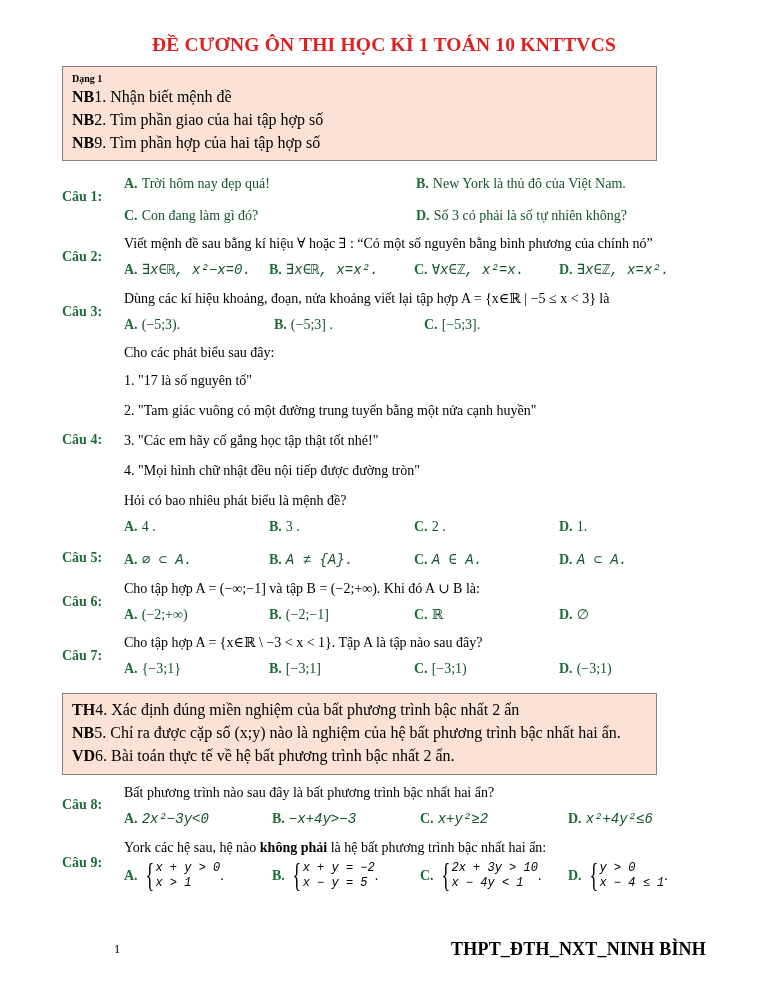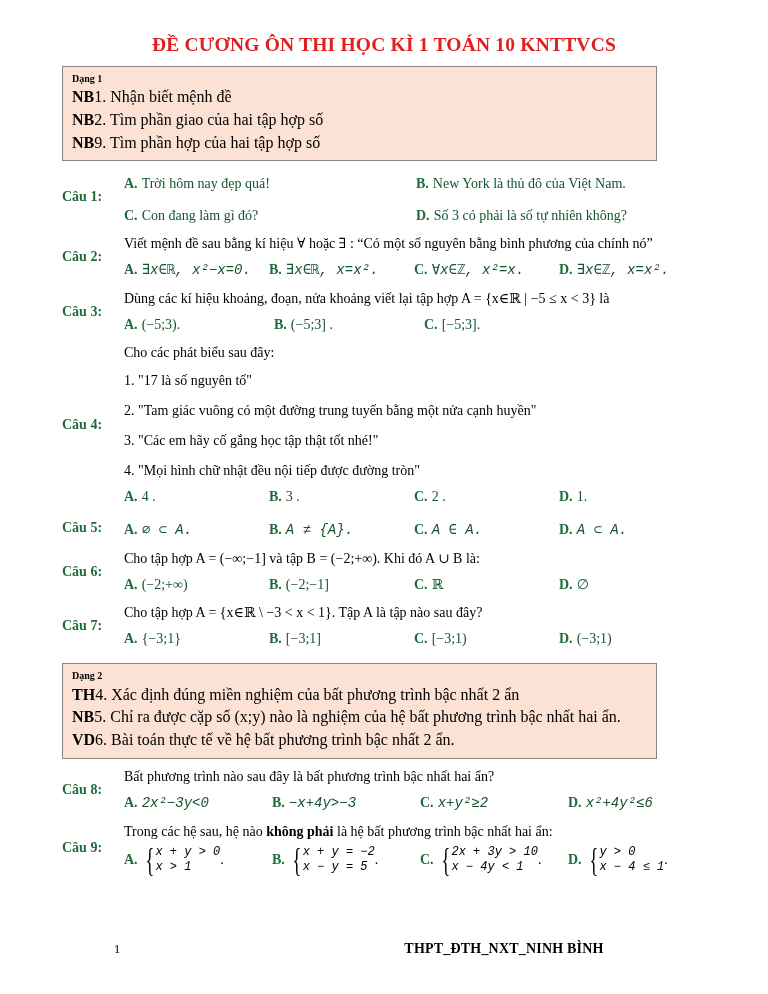--- a/index.html
+++ b/index.html
@@ -154,22 +154,22 @@
     display: flex;
     align-items: center;
   }
   .footer .pg {
     font-size: 12.5px;
     width: 110px;
     text-align: center;
   }
   .footer .sch {
     flex: 1 1 auto;
-    text-align: center;
-    font-size: 14px;
+    text-align: right;
+    font-size: 18px;
     font-family: "Liberation Serif", serif;
     font-weight: bold;
     letter-spacing: 0.2px;
     padding-left: 130px;
   }
 </style>
 </head>
 <body>
 
 <div class="page">
@@ -262,20 +262,21 @@
   </div>
 
   <div class="q">
     <div class="q-label">Câu 4:</div>
     <div class="q-body">
       <div class="q-stem">Cho các phát biểu sau đây:</div>
       <div class="q-sub first">1. "17 là số nguyên tố"</div>
       <div class="q-sub">2. "Tam giác vuông có một đường trung tuyến bằng một nửa cạnh huyền"</div>
       <div class="q-sub">3. "Các em hãy cố gắng học tập thật tốt nhé!"</div>
       <div class="q-sub">4. "Mọi hình chữ nhật đều nội tiếp được đường tròn"</div>
+      <div class="q-sub">Hỏi có bao nhiêu phát biểu là mệnh đề?</div>
       <div class="opts cols4">
         <div class="opt">
           <span class="L">A.</span>
           <span class="V">4 .</span>
         </div>
         <div class="opt">
           <span class="L">B.</span>
           <span class="V">3 .</span>
         </div>
         <div class="opt">
@@ -358,21 +359,20 @@
         </div>
         <div class="opt">
           <span class="L">D.</span>
           <span class="V">(−3;1)</span>
         </div>
       </div>
     </div>
   </div>
 
   <div class="dang-box" style="margin-top:14px;">
-    <div class="dang-head">Dạng 2</div>
     <div class="dang-line">
       <b>TH</b><span>4. Xác định đúng miền nghiệm của bất phương trình bậc nhất 2 ẩn</span>
     </div>
     <div class="dang-line">
       <b>NB</b><span>5. Chỉ ra được cặp số (x;y) nào là nghiệm của hệ bất phương trình bậc nhất hai ẩn.</span>
     </div>
     <div class="dang-line">
       <b>VD</b><span>6. Bài toán thực tế về hệ bất phương trình bậc nhất 2 ẩn.</span>
     </div>
   </div>
@@ -398,21 +398,21 @@
           <span class="L">D.</span>
           <span class="V mi">x²+4y²≤6</span>
         </div>
       </div>
     </div>
   </div>
 
   <div class="q">
     <div class="q-label">Câu 9:</div>
     <div class="q-body">
-      <div class="q-stem"><span>Trong các hệ sau, hệ nào </span><b>không phải</b><span> là hệ bất phương trình bậc nhất hai ẩn:</span></div>
+      <div class="q-stem"><span>York các hệ sau, hệ nào </span><b>không phải</b><span> là hệ bất phương trình bậc nhất hai ẩn:</span></div>
       <div class="opts sys-row">
         <div class="opt">
           <span class="L">A.</span>
           <span class="sys">
             <span class="brace">{</span>
             <span class="rows">
               <span class="mi">x + y &gt; 0</span>
               <span class="mi">x &gt; 1</span>
             </span>
           </span>

